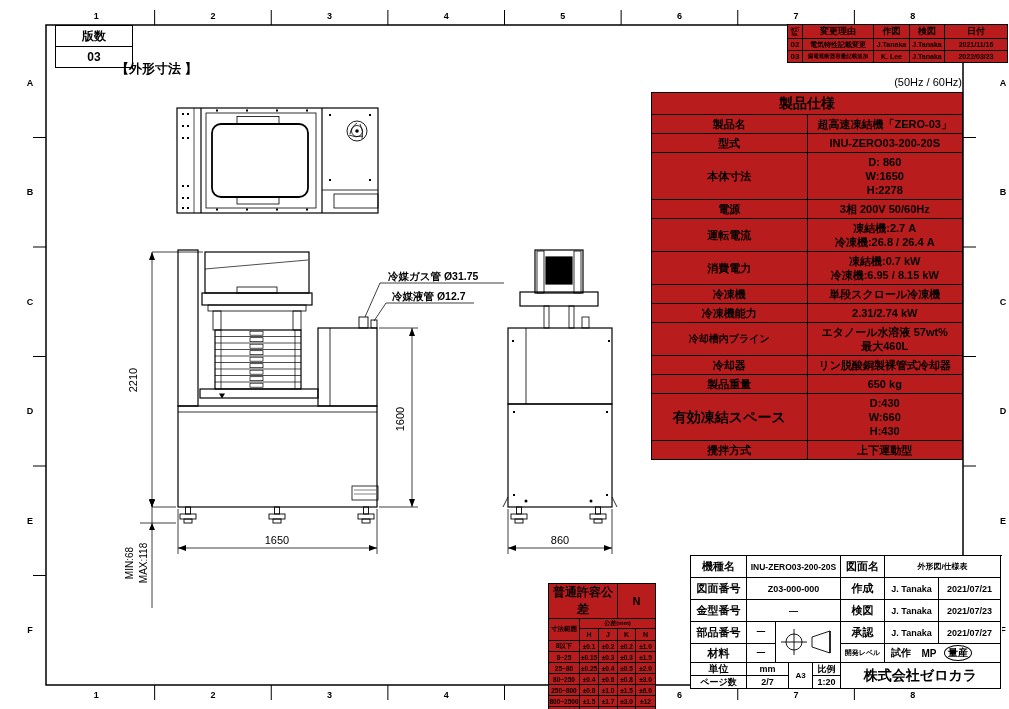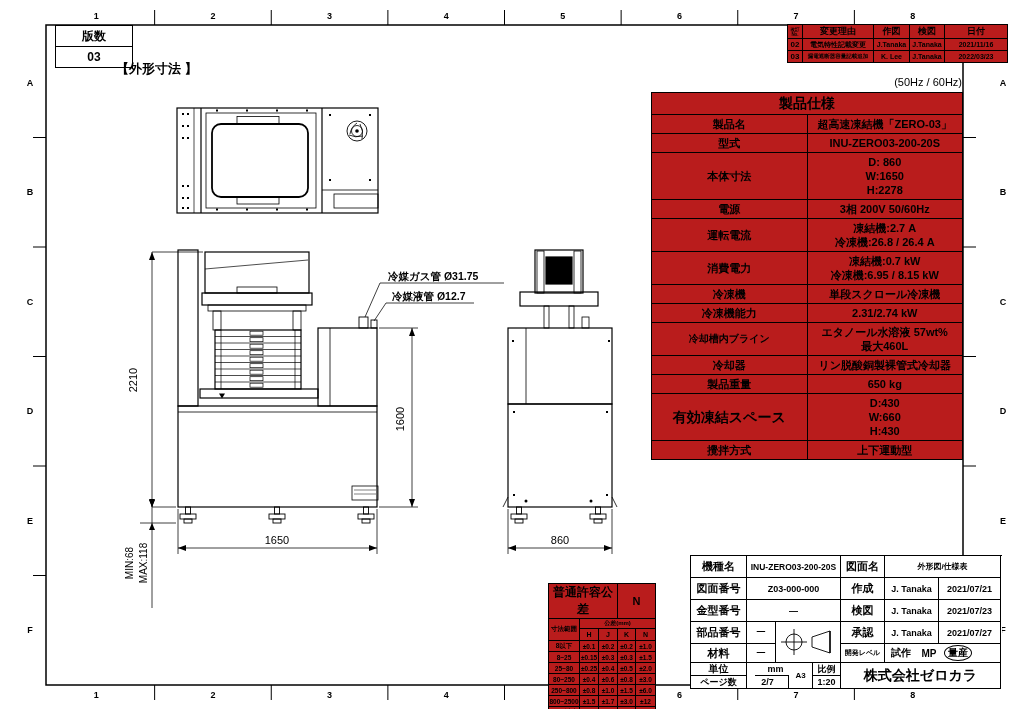--- a/index.html
+++ b/index.html
@@ -513,21 +513,21 @@
     <div class="c val" style="left:56px;top:88px;width:29px;height:19px;">一</div>
     <div class="c lab" style="left:150px;top:88px;width:44px;height:19px;font-size:7px;">開発レベル</div>
     <div class="c lab" style="left:194px;top:88px;width:32px;height:19px;font-size:10px;border-right:none;">試作</div>
     <div class="c lab" style="left:226px;top:88px;width:24px;height:19px;font-size:10px;border-right:none;">MP</div>
     <div class="c" style="left:250px;top:88px;width:34px;height:19px;border-right:none;">
       <span class="circled" style="font-size:10px;">量産</span>
     </div>
     <div class="c" style="left:284px;top:88px;width:26px;height:19px;"></div>
 
     <div class="c lab" style="left:0;top:107px;width:56px;height:13px;font-size:10px;">単位</div>
-    <div class="c val" style="left:64px;top:107px;width:42px;height:13px;">mm</div>
+    <div class="c val" style="left:56px;top:107px;width:42px;height:13px;">mm</div>
     <div class="c val" style="left:98px;top:107px;width:24px;height:26px;font-size:8px;">A3</div>
     <div class="c lab" style="left:122px;top:107px;width:28px;height:13px;font-size:9px;">比例</div>
     <div class="c lab" style="left:0;top:120px;width:56px;height:13px;font-size:9px;">ページ数</div>
     <div class="c val" style="left:56px;top:120px;width:42px;height:13px;">2/7</div>
     <div class="c val" style="left:122px;top:120px;width:28px;height:13px;">1:20</div>
     <div class="c company" style="left:150px;top:107px;width:160px;height:26px;">株式会社ゼロカラ</div>
   </div>
 </div>
 
 </body></html>

